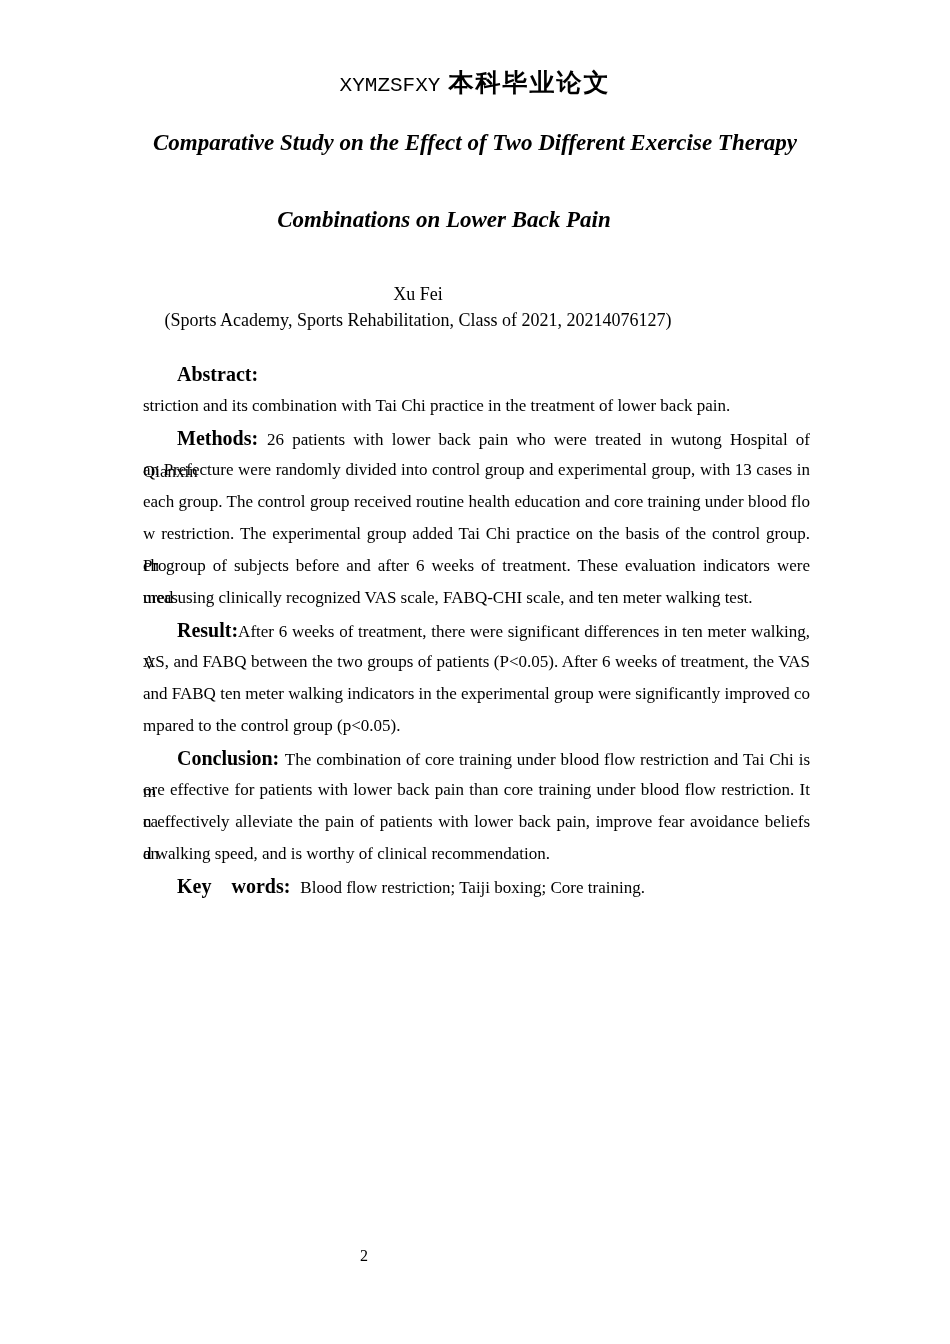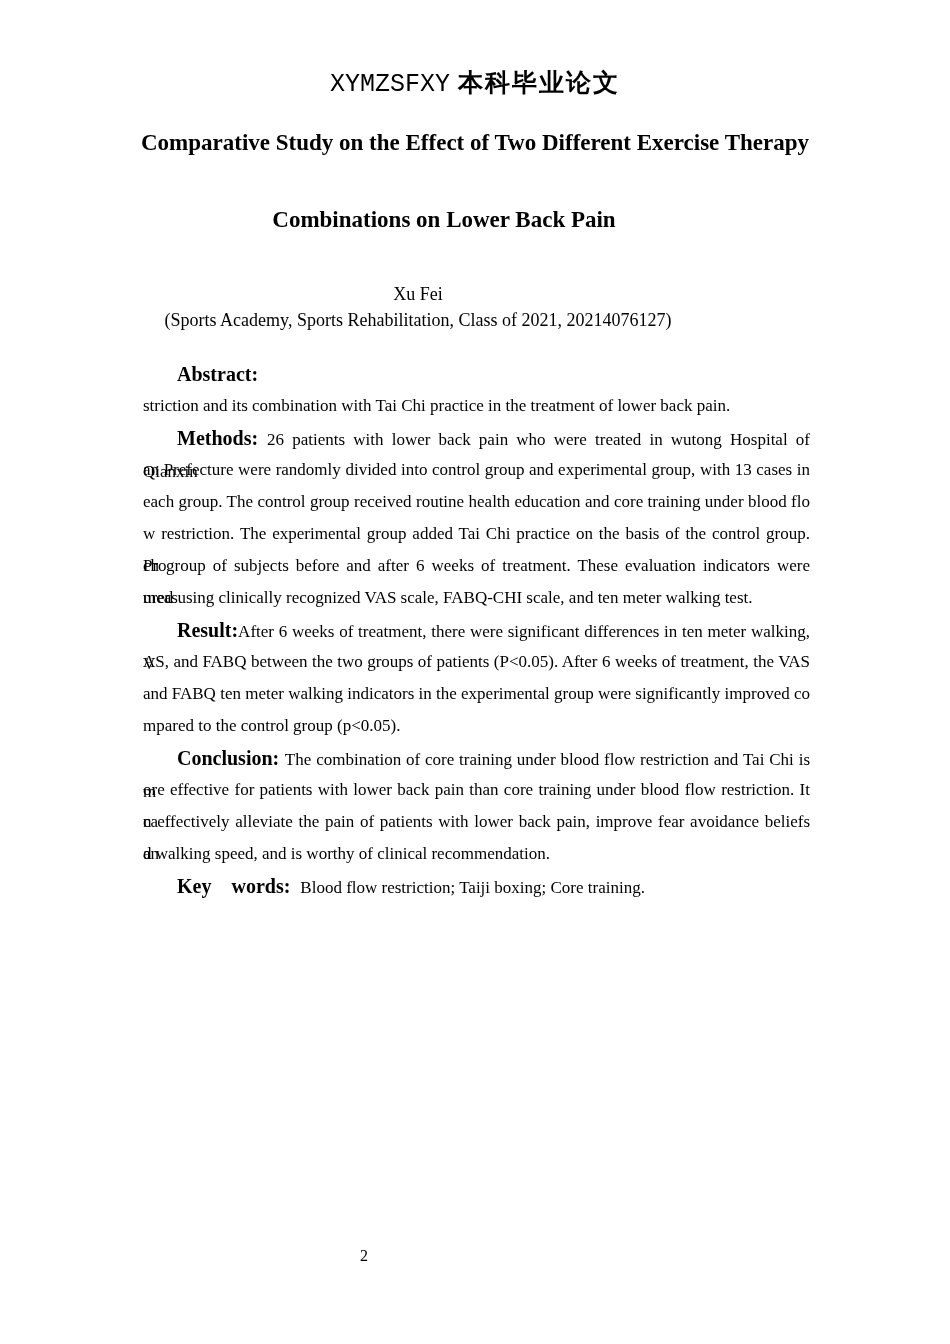--- a/index.html
+++ b/index.html
@@ -15,40 +15,41 @@
   .doc-header {
     position: absolute;
     left: 0; top: 68px;
     width: 950px;
     text-align: center;
     line-height: 30px;
     white-space: nowrap;
   }
   .doc-header .code {
     font-family: "Liberation Mono", "DejaVu Sans Mono", monospace;
-    font-size: 25px;
+    font-size: 21px;
     letter-spacing: 0px;
   }
   .doc-header .cjk {
     font-family: "Liberation Serif", "DejaVu Serif", serif;
     font-size: 25px;
     font-weight: bold;
     letter-spacing: 2px;
     margin-left: 8px;
     margin-top: 28px;
   }
   .title-line {
     position: absolute;
     left: 0;
     width: 950px;
     text-align: center;
     font-size: 23px;
     font-weight: bold;
     line-height: 30px;
     letter-spacing: 0px;
+    font-style: italic;
   }
   .title-1 { top: 128px; }
   .title-2 { top: 205px; padding-right: 36px; width: 888px; }
   .author-block {
     position: absolute;
     left: 0; top: 281px;
     width: 836px;
     text-align: center;
     font-size: 18px;
     line-height: 26px;

